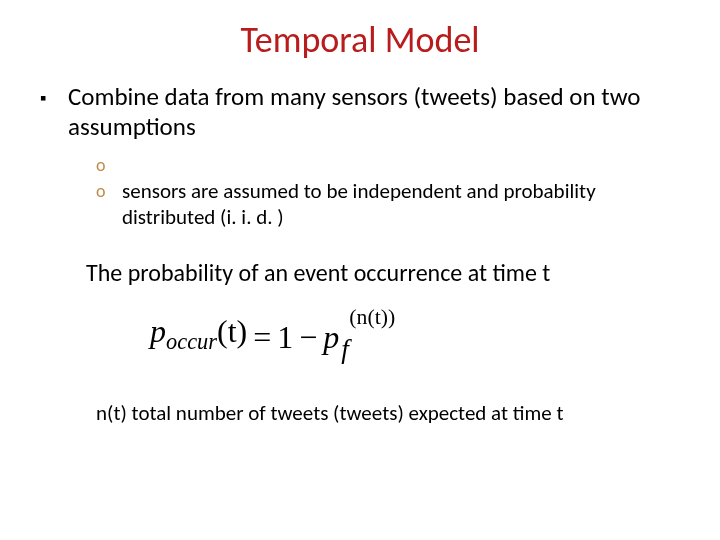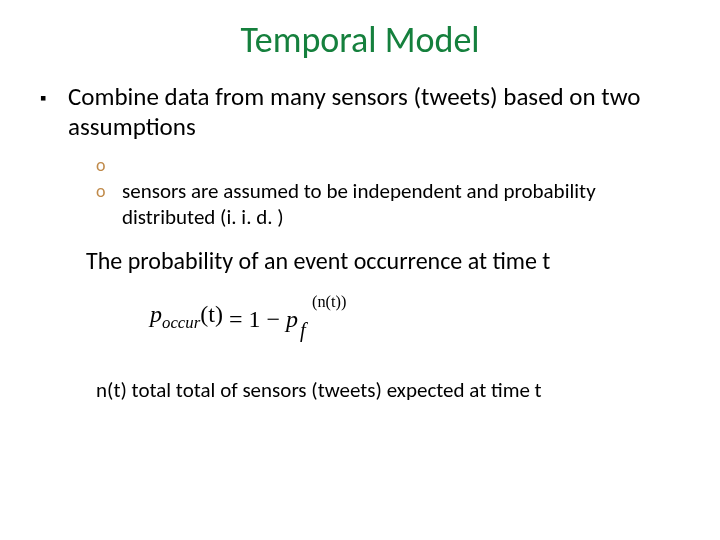--- a/index.html
+++ b/index.html
@@ -13,21 +13,21 @@
   }
   .slide {
     width: 720px;
     height: 540px;
     position: relative;
     box-sizing: border-box;
   }
   .title {
     text-align: center;
     font-size: 36px;
-    color: #15803d;
+    color: #b91c1c;
     padding-top: 18px;
     font-weight: 400;
   }
   .body {
     padding: 20px 40px 0 40px;
   }
   .bullet-row {
     display: flex;
     align-items: flex-start;
     font-size: 25px;
@@ -58,27 +58,27 @@
     font-size: 18px;
     padding-top: 2px;
   }
   .sub-row .txt sub {
     font-size: 0.7em;
     vertical-align: sub;
   }
   .prob-line {
     font-size: 24px;
     padding-left: 46px;
-    margin-top: 16px;
+    margin-top: 28px;
   }
   .formula {
     padding-left: 110px;
     margin-top: 26px;
     font-family: "Times New Roman", Georgia, serif;
-    font-size: 24px;
+    font-size: 32px;
     font-style: italic;
     display: flex;
     align-items: flex-end;
   }
   .formula .p1 {
     position: relative;
   }
   .formula .p1 .sub {
     font-size: 0.7em;
     vertical-align: sub;
@@ -160,16 +160,16 @@
       </span>
       <span class="eq">=</span>
       <span class="one">1</span>
       <span class="minus">−</span>
       <span class="pf">
         <span class="base">p</span><span class="subf">f</span>
         <span class="sup"><span class="paren">(n(t))</span></span>
       </span>
     </div>
 
-    <div class="caption">n(t) total total of sensors (tweets) expected at time t</div>
+    <div class="caption">n(t) total number of tweets (tweets) expected at time t</div>
 
   </div>
 </div>
 
 </body></html>

